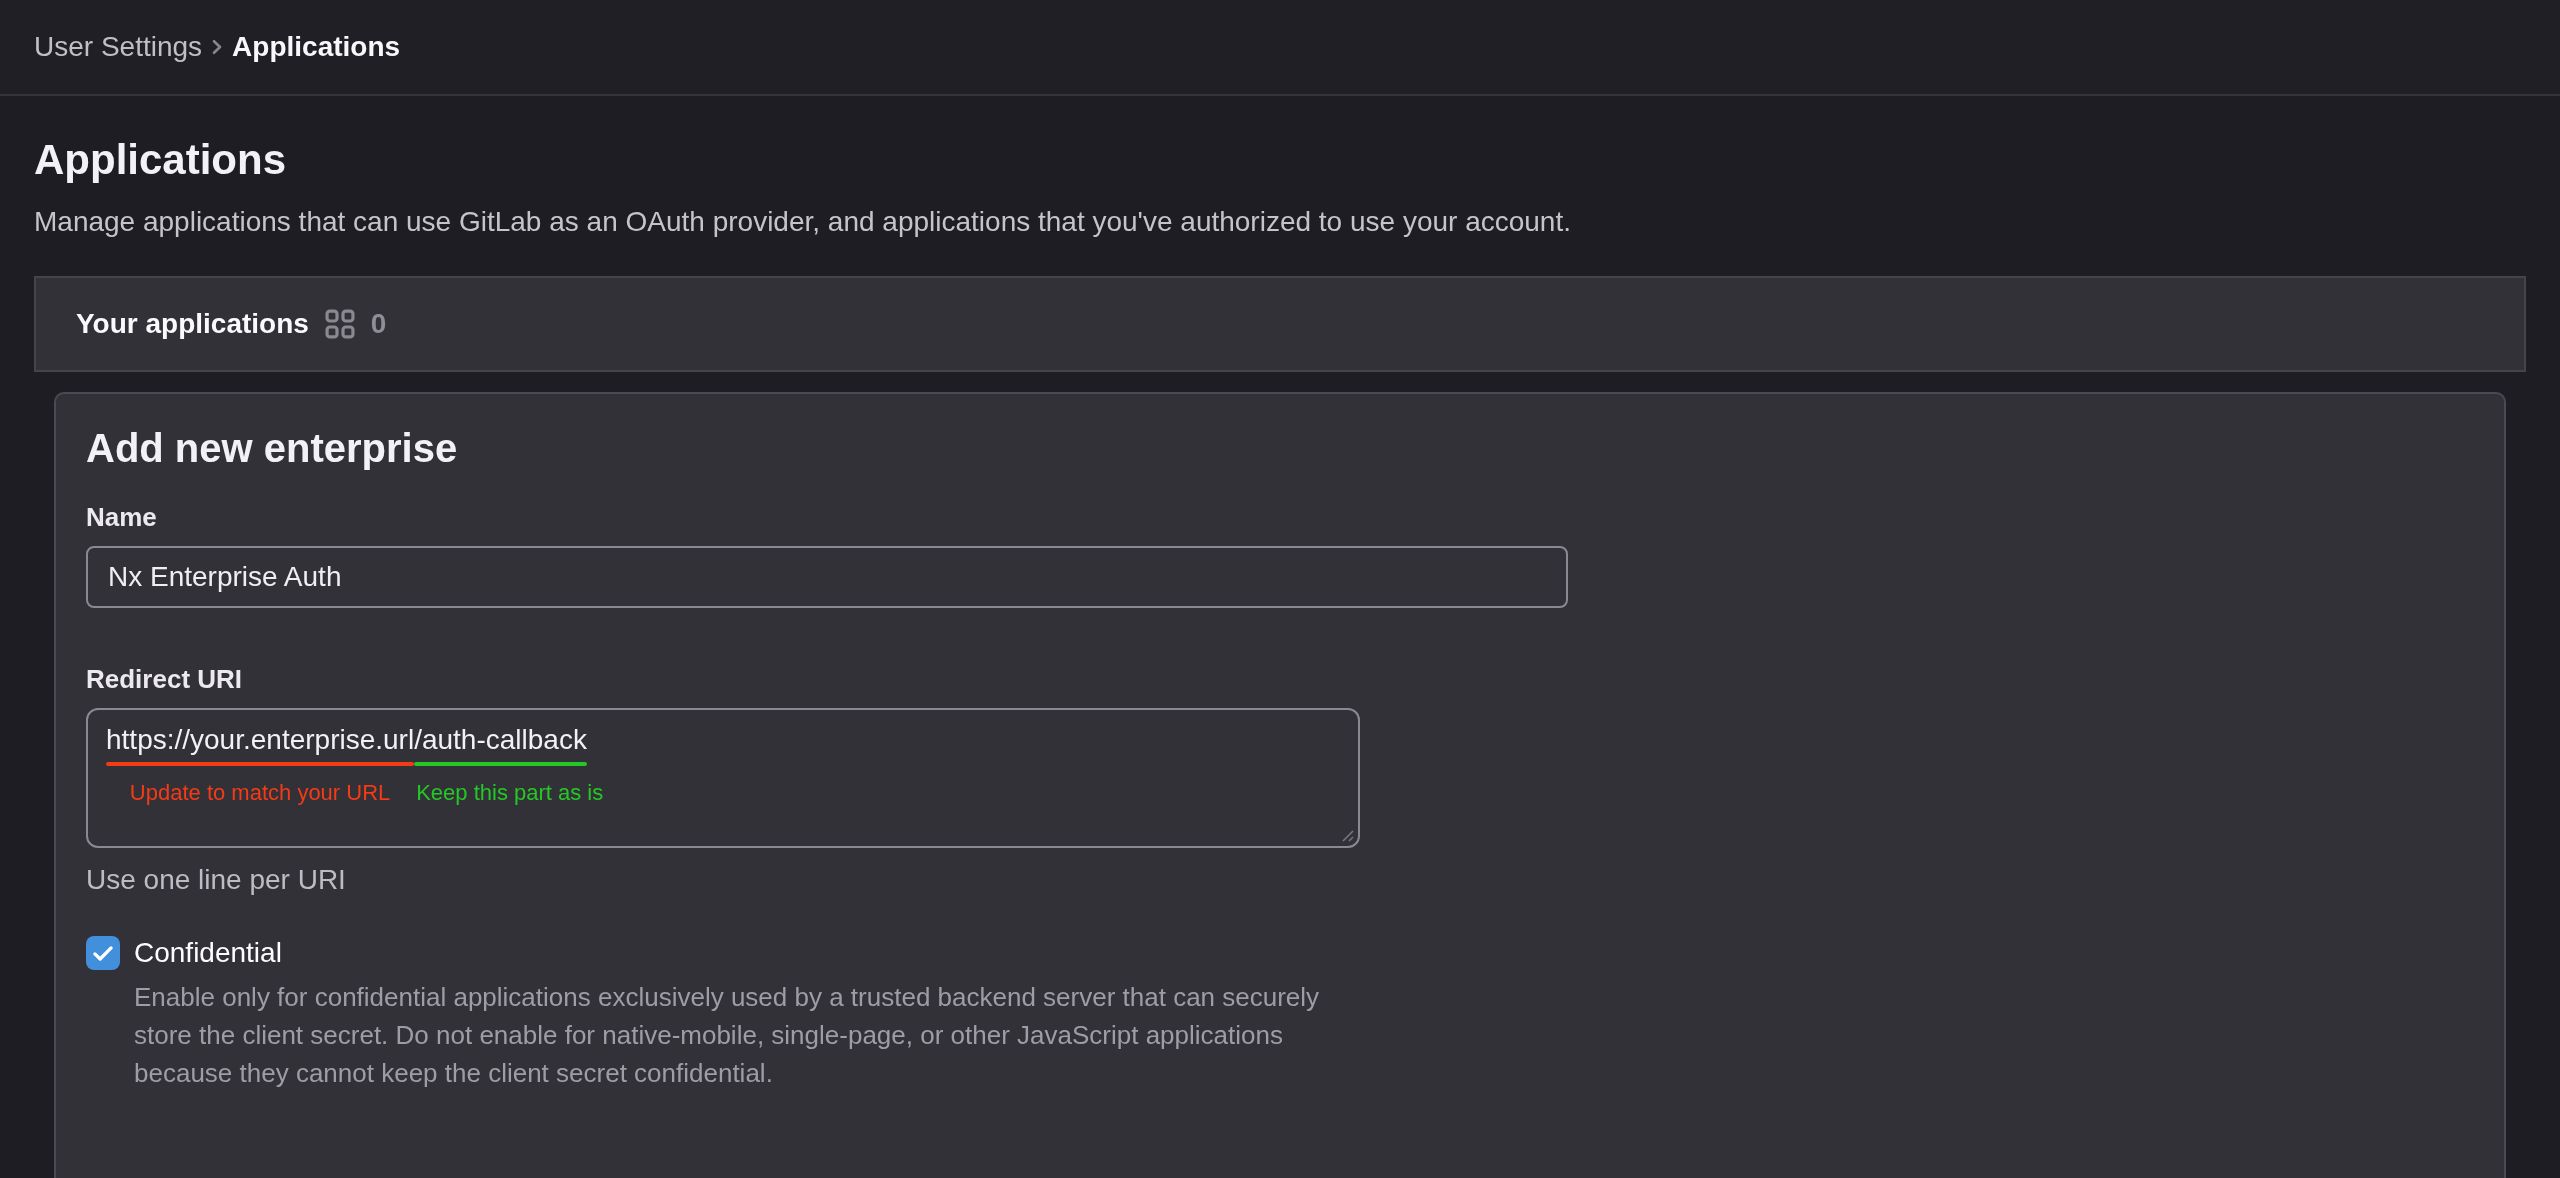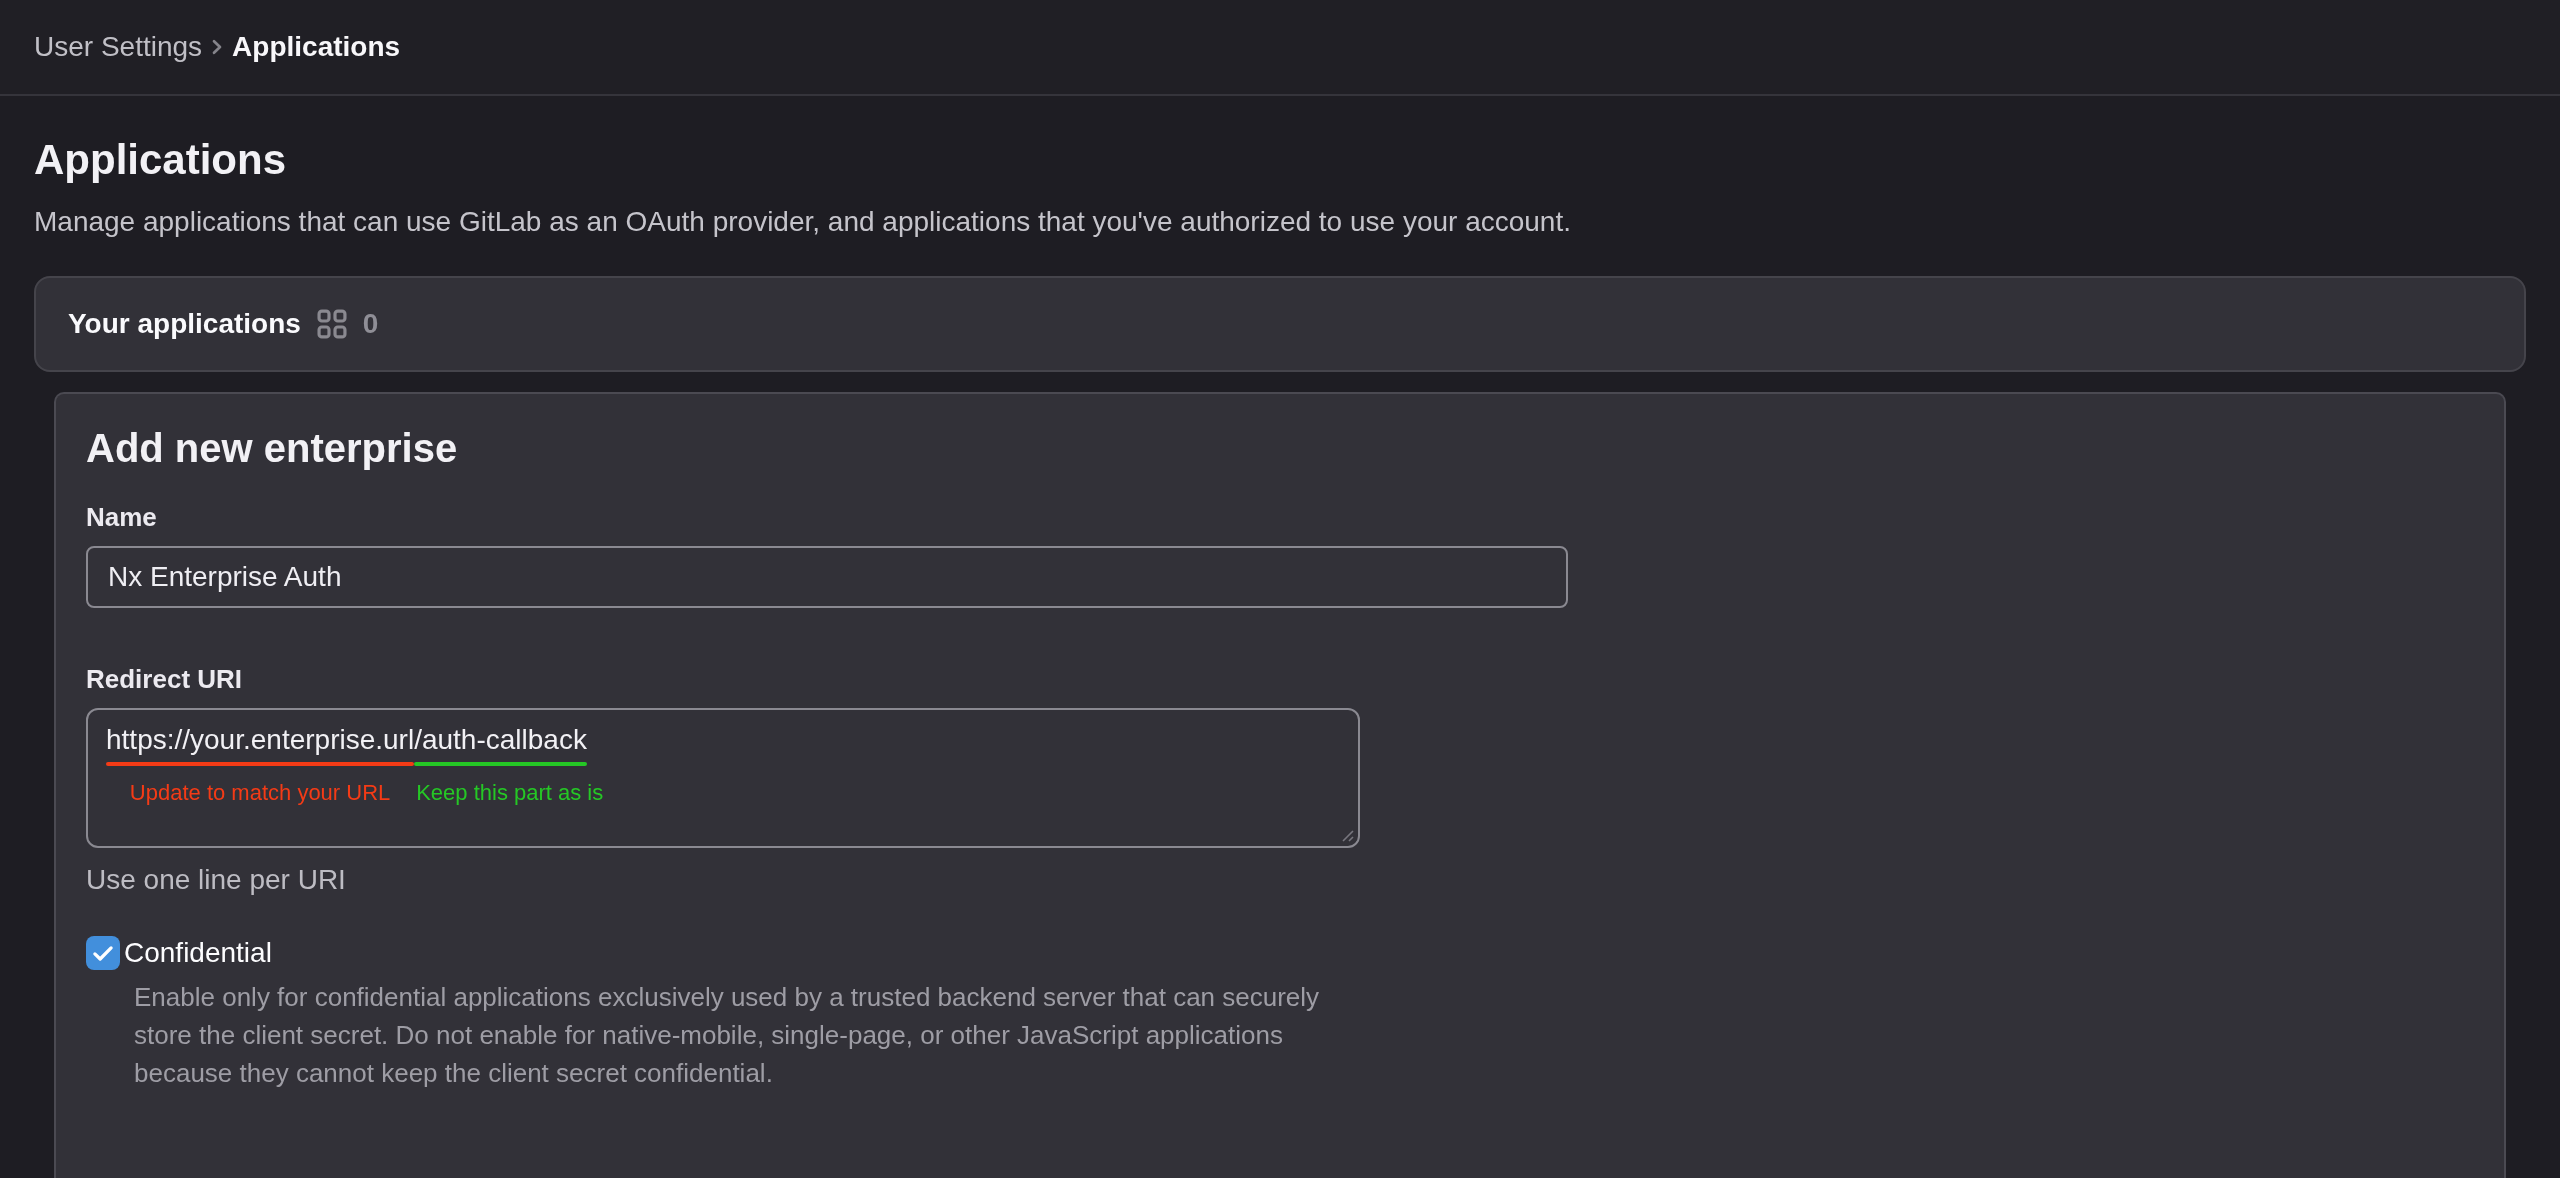--- a/index.html
+++ b/index.html
@@ -56,23 +56,23 @@
   }
   .search-box input::placeholder{color:var(--text-placeholder);}
   h1.page-title{margin-top:40px;font-size:42px;font-weight:700;color:var(--text-bright);}
   p.page-description{margin-top:22px;font-size:28px;color:var(--text-body);}
   
   .settings-header{
     margin-top:38px;
     height:96px;
     background:var(--bg-panel);
     border:2px solid var(--border-subtle);
-    border-radius:16px;
+    border-radius:0;
     display:flex;align-items:center;
-    padding:0 32px;gap:16px;
+    padding:0 40px;gap:16px;
   }
   .sh-title{font-size:28px;font-weight:700;color:#fafafd;}
   .sh-count{font-size:28px;font-weight:700;color:#8f8e96;}
   
   .card{
     margin:20px 20px 0 20px;
     background:var(--bg-panel);
     border:2px solid var(--border-card);
     border-bottom:none;
     border-radius:10px 10px 0 0;
@@ -113,21 +113,21 @@
   .seg-red::after{background:var(--annotation-red);}
   .seg-green::after{background:var(--annotation-green);}
   .ann{
     position:absolute;top:56px;
     font-size:22px;line-height:30px;white-space:nowrap;font-weight:400;
   }
   .ann-red{left:50%;transform:translateX(-50%);color:var(--annotation-red);}
   .ann-green{left:2px;color:var(--annotation-green);}
   .resize-handle{position:absolute;right:3px;bottom:3px;display:flex;cursor:nwse-resize;}
   .field-help{margin-top:16px;font-size:28px;color:#bdbcc3;}
-  .checkbox-row{margin-top:40px;display:flex;align-items:center;gap:4px;}
+  .checkbox-row{margin-top:40px;display:flex;align-items:center;gap:14px;}
   .checkbox{
     width:34px;height:34px;border-radius:8px;
     background:var(--accent-blue);
     display:flex;align-items:center;justify-content:center;
     cursor:pointer;flex:0 0 auto;
   }
   .checkbox-label{font-size:28px;color:#fdfdff;cursor:pointer;}
   .checkbox-help{
     margin:8px 0 0 48px;
     width:1220px;

